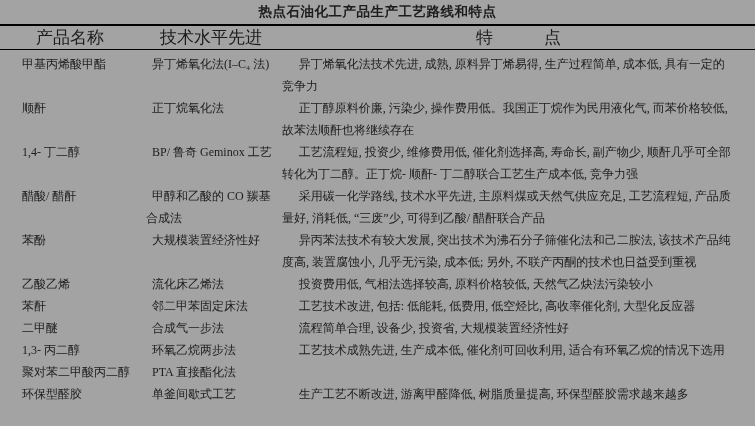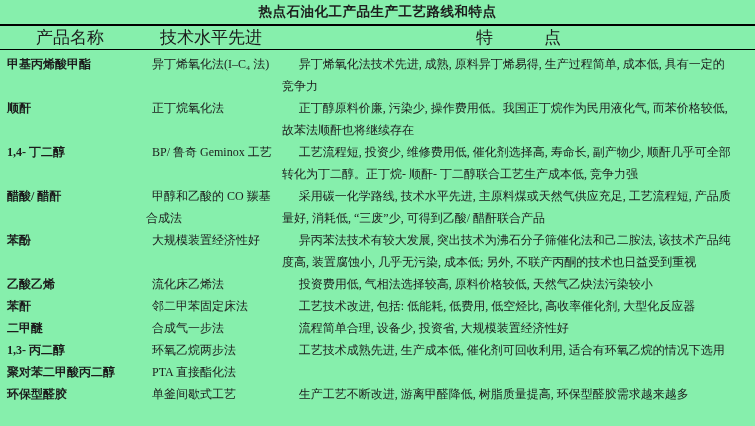--- a/index.html
+++ b/index.html
@@ -1,19 +1,19 @@
 <!DOCTYPE html>
 <html><head>
 <meta charset="utf-8">
 <style>
   html,body{margin:0;padding:0;background:#ffffff;}
   .page{
     position:relative;
     width:755px;height:426px;
-    background:#86efac;
+    background:#a3a3a3;
     color:#1c1c1c;
     font-family:"Liberation Serif","DejaVu Serif",serif;
     overflow:hidden;
   }
   .title{
     height:22px;
     line-height:20px;
     padding-top:2px;
     text-align:center;
     font-weight:bold;
@@ -33,21 +33,21 @@
     line-height:22px;
     padding-top:3px;
   }
   .trow{display:flex;}
   .col-product{width:140px;flex:none;}
   .col-process{width:142px;flex:none;}
   .col-features{flex:1;min-width:0;}
   .thead .col-product{text-align:center;}
   .thead .col-process{text-align:center;}
   .thead .col-features{text-align:center;white-space:pre;}
-  .cell-product{padding-left:7px;box-sizing:border-box;font-weight:bold;}
+  .cell-product{padding-left:22px;box-sizing:border-box;}
   .cell-process{padding-left:6px;box-sizing:border-box;text-indent:0.5em;white-space:pre-line;}
   .cell-features{text-indent:1.4em;padding-right:20px;box-sizing:border-box;}
 </style>
 </head>
 <body>
 
 <div class="page">
 
   <div class="title">热点石油化工产品生产工艺路线和特点</div>
 

